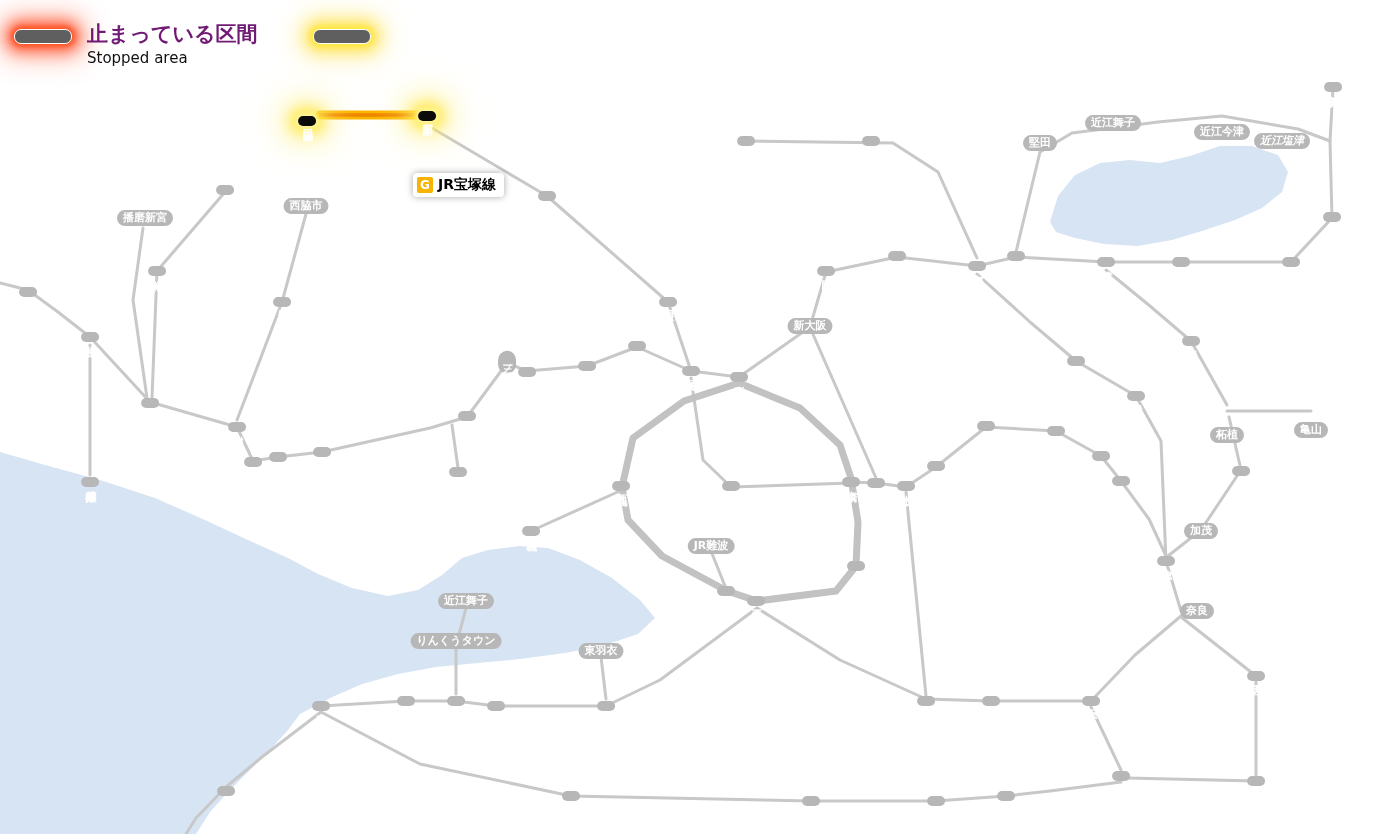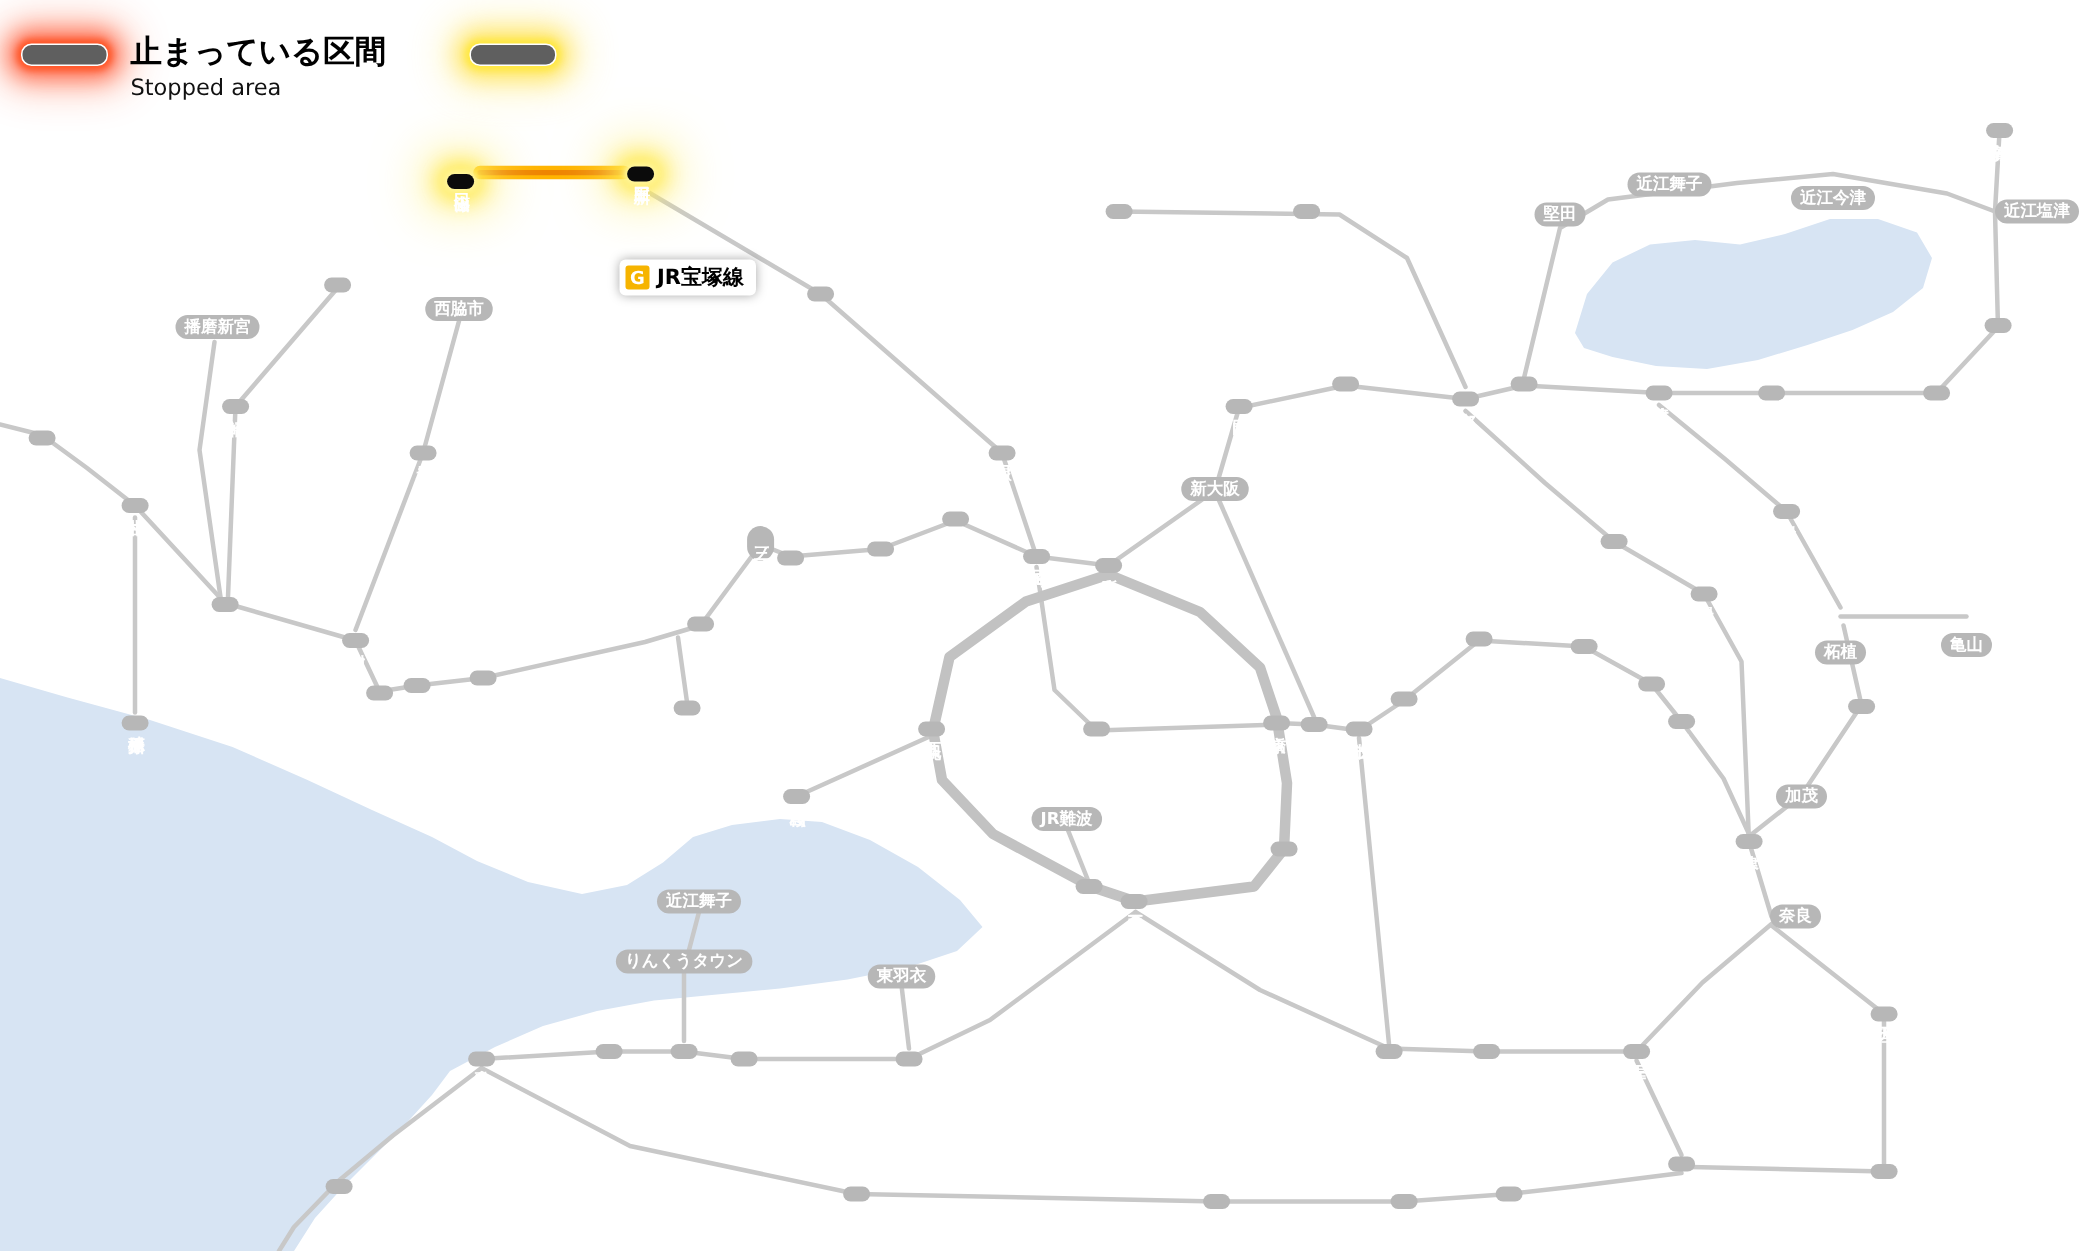--- a/index.html
+++ b/index.html
@@ -17,21 +17,21 @@
     font-size:11px;font-weight:bold;border-radius:9px;text-align:center;line-height:1.08;white-space:nowrap;}
   .station.v{writing-mode:vertical-rl;text-orientation:upright;padding:5px 3px;}
   .station.h{padding:2px 6px;}
   .station.a{background:#0b0b0b;z-index:5;
     box-shadow:0 0 4px 2px #fff7a8,0 0 14px 8px rgba(255,232,70,.95),0 0 30px 18px rgba(255,240,130,.55);}
   .legend{position:absolute;top:20px;left:14px;display:flex;gap:56px;z-index:6;}
   .legend-item{display:flex;gap:15px;}
   .pill{width:56px;height:13px;border-radius:7px;background:#5f5f5f;margin-top:9px;flex:none;border:1px solid #fff;}
   .glow-red{box-shadow:0 0 5px 3px rgba(255,80,30,.9),0 0 14px 9px rgba(255,40,0,.55),0 0 26px 16px rgba(255,60,0,.28);}
   .glow-yellow{box-shadow:0 0 5px 3px rgba(255,232,60,.95),0 0 14px 9px rgba(255,220,40,.6),0 0 26px 16px rgba(255,228,70,.32);}
-  .legend .jp{font-size:21px;font-weight:bold;color:#000000;}
+  .legend .jp{font-size:21px;font-weight:bold;color:#701a75;}
   .legend .jp .suffix{font-size:14px;}
   .legend .en{font-size:15px;color:#111;margin-top:1px;}
   .line-label{position:absolute;left:413px;top:173px;background:#fff;border-radius:4px;
     padding:3px 8px 3px 4px;display:flex;align-items:center;gap:5px;font-size:14px;font-weight:bold;color:#000;
     box-shadow:0 0 7px rgba(0,0,0,.35);z-index:6;}
   .line-logo{width:16px;height:16px;background:#f6b400;color:#fff;font-size:12px;font-weight:bold;
     display:flex;align-items:center;justify-content:center;border-radius:2px;flex:none;}
 </style>
 </head>
 <body>
@@ -91,21 +91,21 @@
       <div class="station h" style="left: 810px; top: 326px;">新大阪</div>
       <div class="station v" style="left: 826px; top: 271px;">吹田</div>
       <div class="station v" style="left: 897px; top: 256px;">高槻</div>
       <div class="station v" style="left: 977px; top: 266px;">京都</div>
       <div class="station v" style="left: 1016px; top: 256px;">山科</div>
       <div class="station v" style="left: 1106px; top: 262px;">草津</div>
       <div class="station v" style="left: 1181px; top: 262px;">野洲</div>
       <div class="station v" style="left: 1291px; top: 262px;">米原</div>
       <div class="station v" style="left: 1332px; top: 217px;">長浜</div>
       <div class="station v" style="left: 1333px; top: 87px;">敦賀</div>
-      <div class="station h" style="left: 1358px; top: 141px;">近江塩津</div>
+      <div class="station h" style="left: 1282px; top: 141px; font-style: italic;">近江塩津</div>
       <div class="station h" style="left: 1222px; top: 132px;">近江今津</div>
       <div class="station h" style="left: 1113px; top: 123px;">近江舞子</div>
       <div class="station h" style="left: 1040px; top: 143px;">堅田</div>
       <div class="station v" style="left: 746px; top: 141px;">園部</div>
       <div class="station v" style="left: 871px; top: 141px;">亀岡</div>
       <div class="station v" style="left: 28px; top: 292px;">上郡</div>
       <div class="station v" style="left: 90px; top: 337px;">相生</div>
       <div class="station v" style="left: 90px; top: 482px;">播州赤穂</div>
       <div class="station v" style="left: 150px; top: 403px;">姫路</div>
       <div class="station h" style="left: 145px; top: 218px;">播磨新宮</div>

